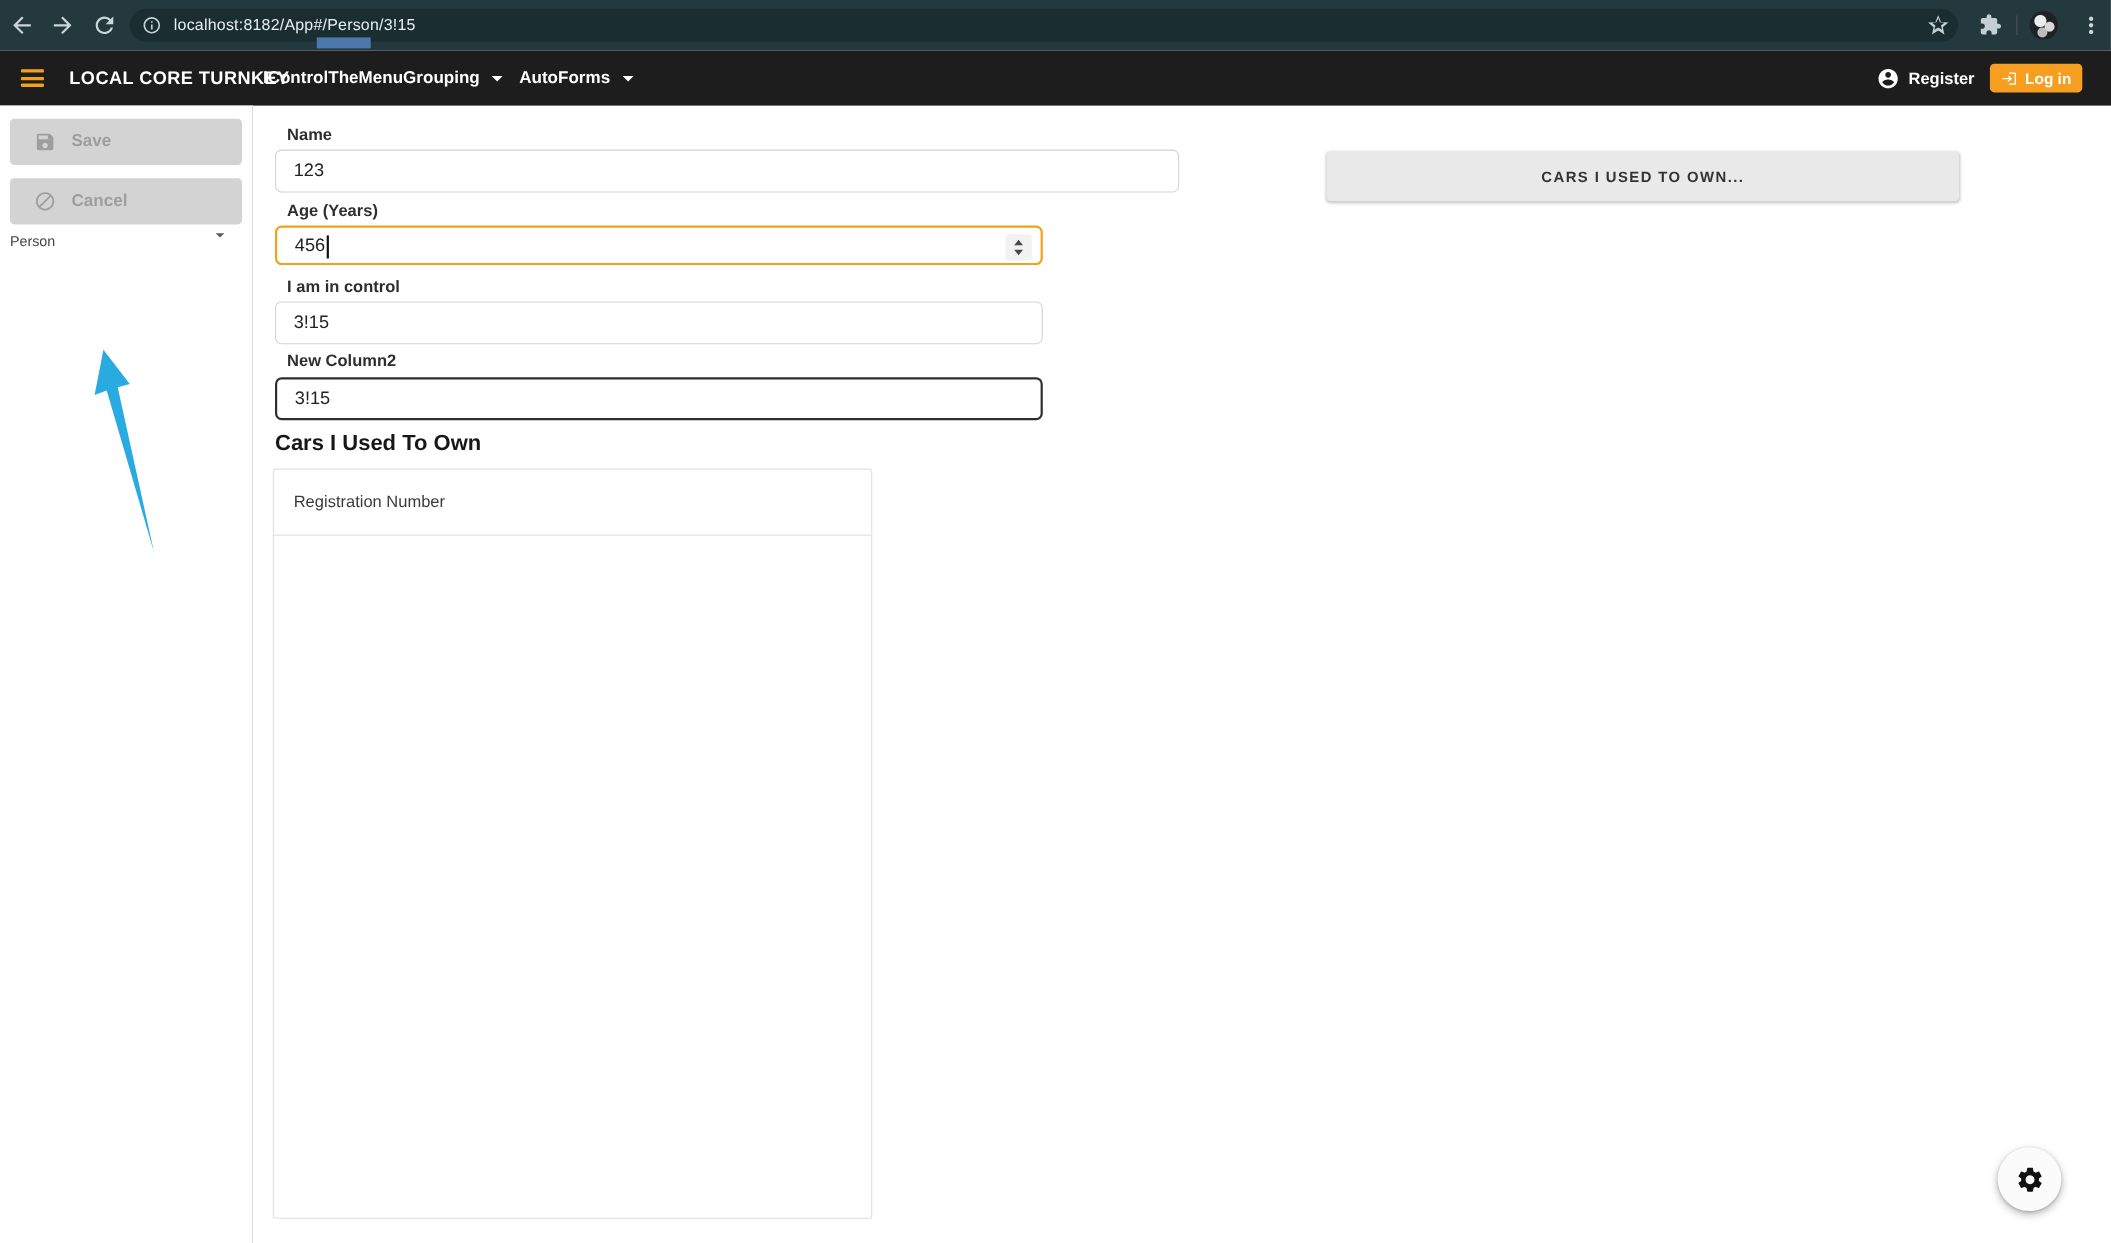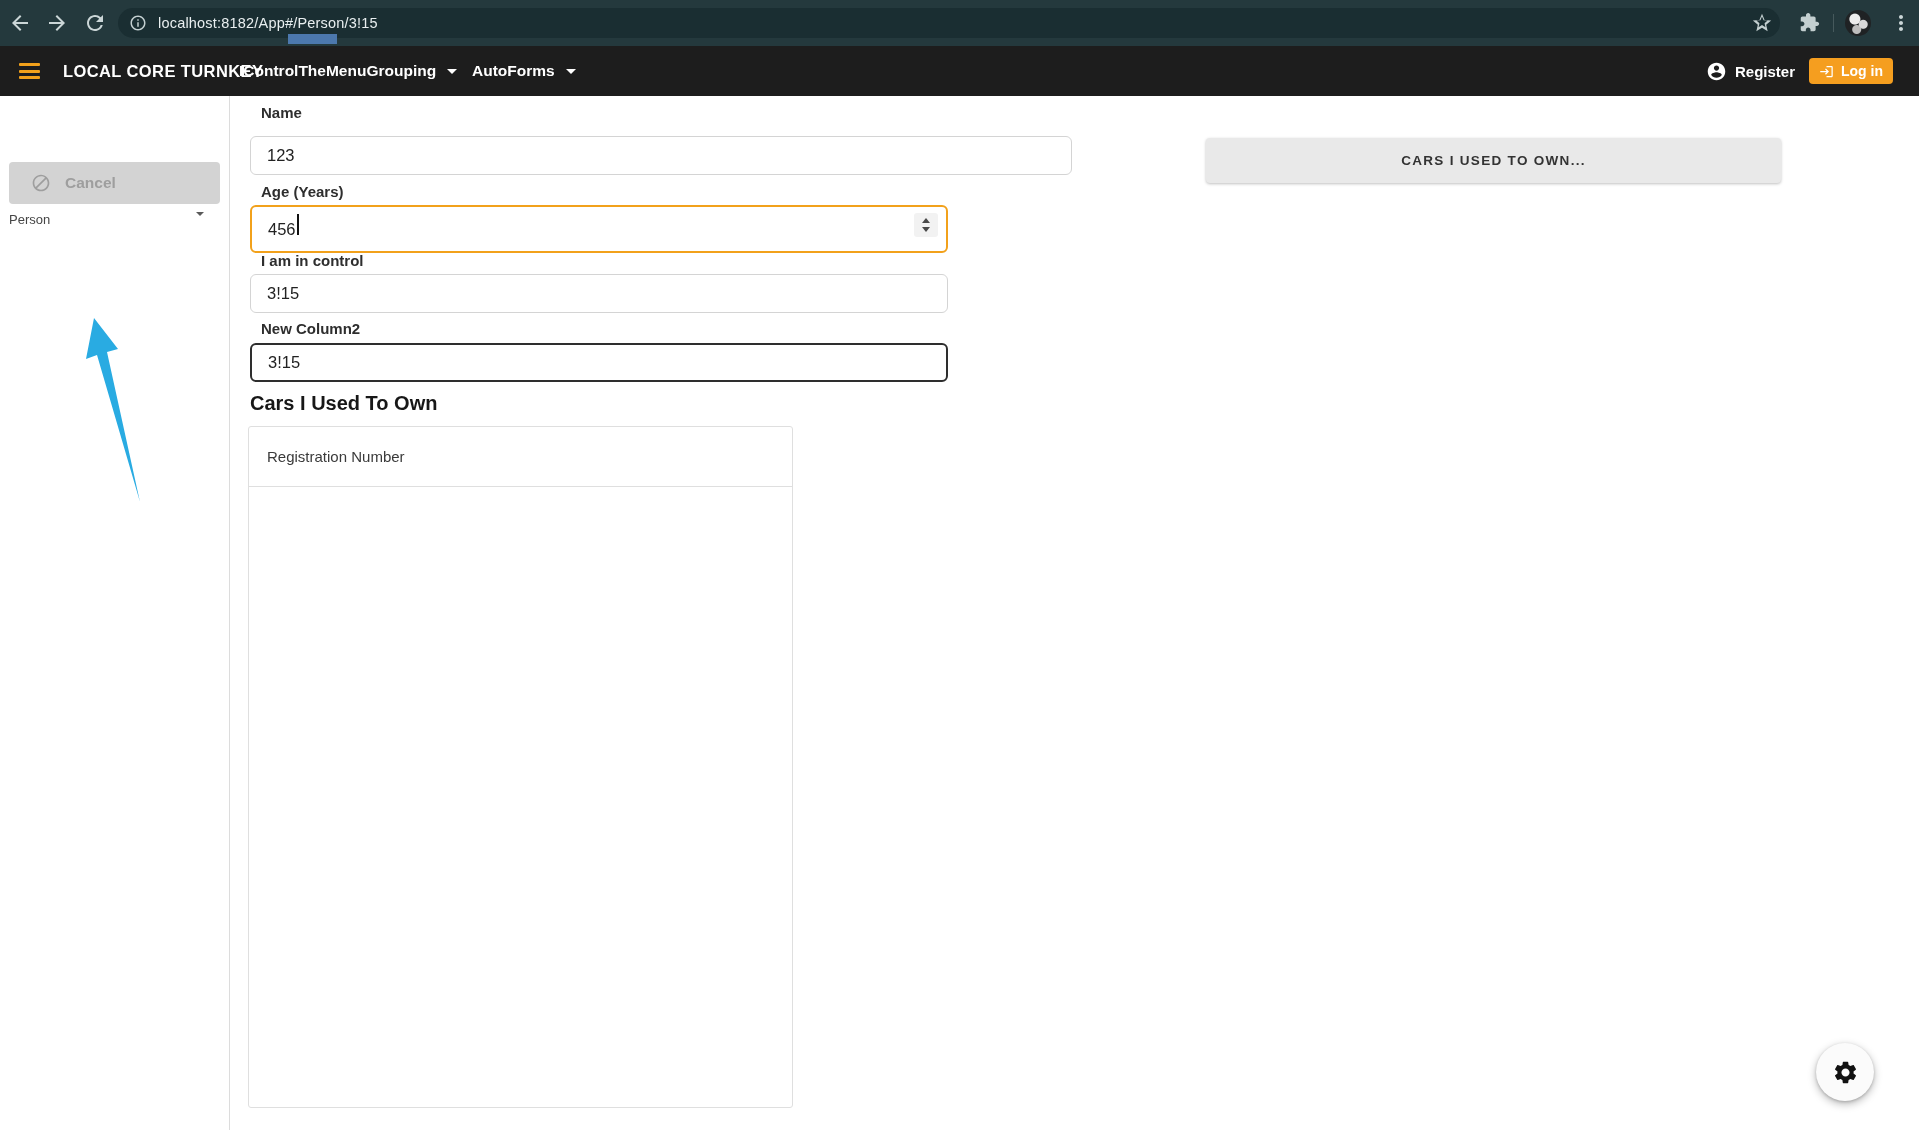--- a/index.html
+++ b/index.html
@@ -69,29 +69,29 @@
   .side-item { height:30px; line-height:30px; padding-left:14px; font-size:14.5px; color:#3E3E3E;
                margin-bottom:11px; cursor:pointer; }
   .side-item:last-child { margin-bottom:0; }
 
   
   .annotation-arrow { position:absolute; left:0; top:0; pointer-events:none; }
 
   
   .field-label { position:absolute; left:261px; height:24px; line-height:24px; font-size:15px;
                  font-weight:600; color:#2E2E2E; }
-  .lbl-name { top:101px; }
+  .lbl-name { top:111px; }
   .lbl-age { top:180px; }
   .lbl-control { top:249px; }
   .lbl-col2 { top:317px; }
   .tfield { position:absolute; left:250px; height:39px; border:1px solid #D4D4D4; border-radius:6px;
             padding:0 16px; font-size:16.5px; color:#222222; font-family:inherit; box-sizing:border-box;
             background:#ffffff; outline:none; }
   .in-name { top:136px; width:822px; }
-  .in-age { top:205px; width:698px; height:48px; border:2px solid #F2A11B; padding-right:46px; }
+  .in-age { top:205px; width:698px; height:36px; border:2px solid #F2A11B; padding-right:46px; }
   .in-control { top:274px; width:698px; }
   .in-col2 { top:343px; width:698px; border:2px solid #2E2E2E; }
   .caret-bar { position:absolute; left:297px; top:214px; width:1.5px; height:21px; background:#111111; }
   .spinner { position:absolute; left:914px; top:213px; width:24px; height:24px; background:#F2F2F2;
              border-radius:3px; display:flex; flex-direction:column; align-items:center;
              justify-content:center; gap:4px; cursor:pointer; }
   .spin-up { width:0; height:0; border-left:4.5px solid transparent; border-right:4.5px solid transparent;
              border-bottom:5px solid #4A4A4A; }
   .spin-down { width:0; height:0; border-left:4.5px solid transparent; border-right:4.5px solid transparent;
                border-top:5px solid #4A4A4A; }
@@ -176,20 +176,26 @@
   </div>
   <button class="login-btn">
     <svg viewBox="0 0 24 24">
         <path fill="#ffffff" d="M11 7L9.6 8.4l2.6 2.6H2v2h10.2l-2.6 2.6L11 17l5-5-5-5zm9 12h-8v2h8c1.1 0 2-.9 2-2V5c0-1.1-.9-2-2-2h-8v2h8v14z"></path>
       </svg>
     <span>Log in</span>
   </button>
 </div>
 
 <div class="sidebar">
+  <button class="side-btn btn-save" disabled="">
+    <svg viewBox="0 0 24 24">
+        <path d="M17 3H5c-1.11 0-2 .9-2 2v14c0 1.1.89 2 2 2h14c1.1 0 2-.9 2-2V7l-4-4zm-5 16c-1.66 0-3-1.34-3-3s1.34-3 3-3 3 1.34 3 3-1.34 3-3 3zm3-10H5V5h10v4z"></path>
+      </svg>
+    <span>Save</span>
+  </button>
   <button class="side-btn btn-cancel" disabled="">
     <svg viewBox="0 0 24 24">
         <path d="M12 2C6.48 2 2 6.48 2 12s4.48 10 10 10 10-4.48 10-10S17.52 2 12 2zM4 12c0-4.42 3.58-8 8-8 1.85 0 3.55.63 4.9 1.69L5.69 16.9C4.63 15.55 4 13.85 4 12zm8 8c-1.85 0-3.55-.63-4.9-1.69L18.31 7.1C19.37 8.45 20 10.15 20 12c0 4.42-3.58 8-8 8z"></path>
       </svg>
     <span>Cancel</span>
   </button>
 
   <div class="section-header">
     <span>Person</span>
     <span class="section-caret"></span>

